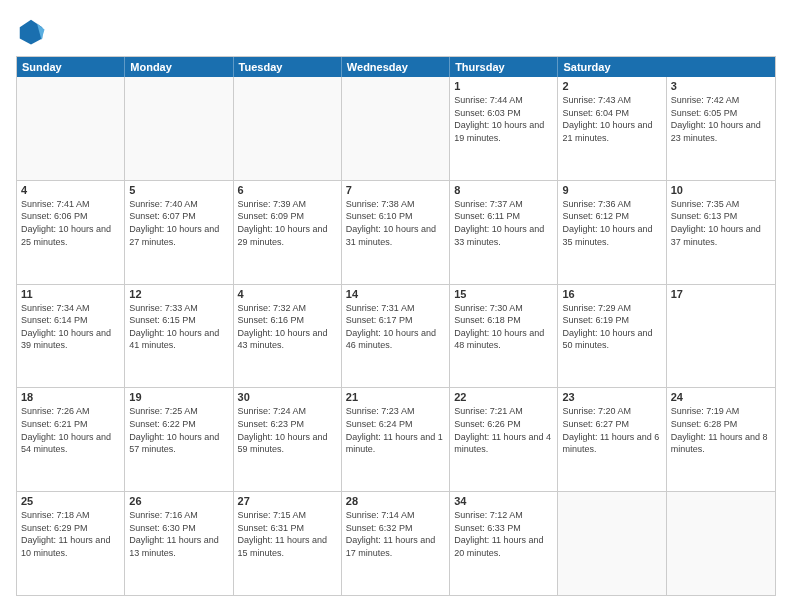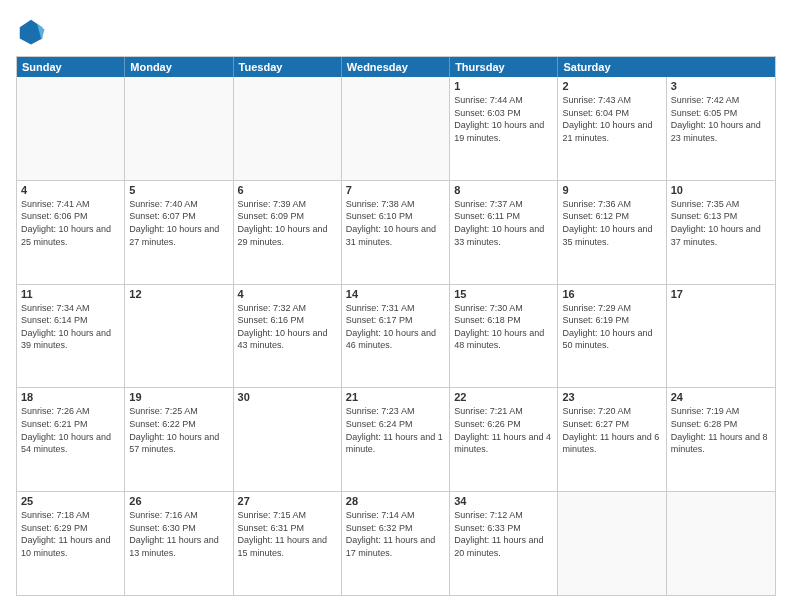--- a/index.html
+++ b/index.html
@@ -186,20 +186,21 @@
             <div class="day-info">Sunrise: 7:35 AM<br>Sunset: 6:13 PM<br>Daylight: 10 hours and 37 minutes.</div>
           </div>
         </div>
         <div class="cal-row">
           <div class="cal-cell">
             <div class="day-num">11</div>
             <div class="day-info">Sunrise: 7:34 AM<br>Sunset: 6:14 PM<br>Daylight: 10 hours and 39 minutes.</div>
           </div>
           <div class="cal-cell">
             <div class="day-num">12</div>
+            <div class="day-info">Sunrise: 7:33 AM<br>Sunset: 6:15 PM<br>Daylight: 10 hours and 41 minutes.</div>
           </div>
           <div class="cal-cell">
             <div class="day-num">4</div>
             <div class="day-info">Sunrise: 7:32 AM<br>Sunset: 6:16 PM<br>Daylight: 10 hours and 43 minutes.</div>
           </div>
           <div class="cal-cell">
             <div class="day-num">14</div>
             <div class="day-info">Sunrise: 7:31 AM<br>Sunset: 6:17 PM<br>Daylight: 10 hours and 46 minutes.</div>
           </div>
           <div class="cal-cell">
@@ -218,20 +219,21 @@
           <div class="cal-cell">
             <div class="day-num">18</div>
             <div class="day-info">Sunrise: 7:26 AM<br>Sunset: 6:21 PM<br>Daylight: 10 hours and 54 minutes.</div>
           </div>
           <div class="cal-cell">
             <div class="day-num">19</div>
             <div class="day-info">Sunrise: 7:25 AM<br>Sunset: 6:22 PM<br>Daylight: 10 hours and 57 minutes.</div>
           </div>
           <div class="cal-cell">
             <div class="day-num">30</div>
+            <div class="day-info">Sunrise: 7:24 AM<br>Sunset: 6:23 PM<br>Daylight: 10 hours and 59 minutes.</div>
           </div>
           <div class="cal-cell">
             <div class="day-num">21</div>
             <div class="day-info">Sunrise: 7:23 AM<br>Sunset: 6:24 PM<br>Daylight: 11 hours and 1 minute.</div>
           </div>
           <div class="cal-cell">
             <div class="day-num">22</div>
             <div class="day-info">Sunrise: 7:21 AM<br>Sunset: 6:26 PM<br>Daylight: 11 hours and 4 minutes.</div>
           </div>
           <div class="cal-cell">

